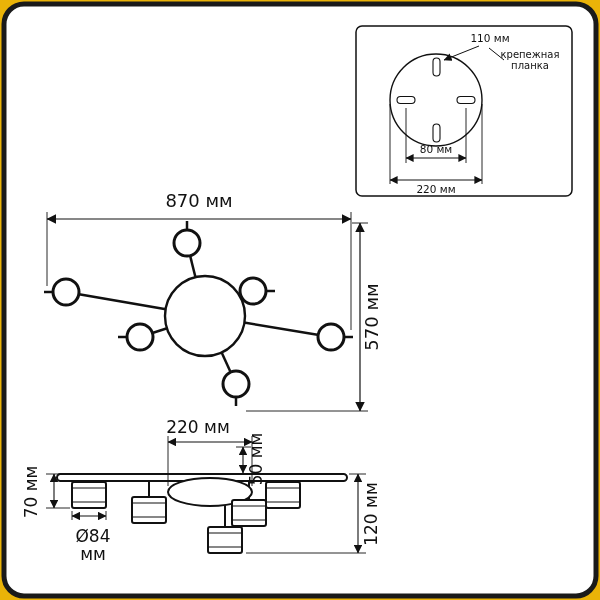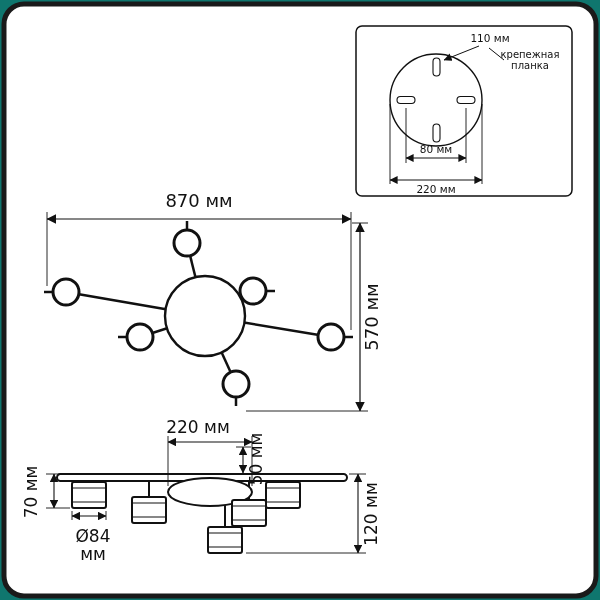--- a/index.html
+++ b/index.html
@@ -1,16 +1,16 @@
 <!DOCTYPE html>
 <html><head>
 <meta charset="utf-8">
 <style>
   html,body{margin:0;padding:0;background:#ffffff;}
-  .canvas{position:relative;width:600px;height:600px;background:#0f766e;overflow:hidden;}
+  .canvas{position:relative;width:600px;height:600px;background:#eab308;overflow:hidden;}
   svg{display:block;}
   text{font-family:"DejaVu Sans", sans-serif;fill:#111;}
   .dim-big{font-size:18px;}
   .dim-mid{font-size:17px;}
   .dim-small{font-size:10.5px;}
   .lbl-small{font-size:10px;}
   .fill-white{fill:#fff;stroke:#111;}
 </style>
 </head>
 <body>

